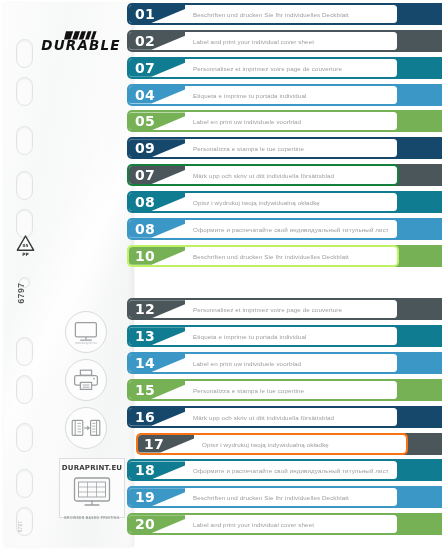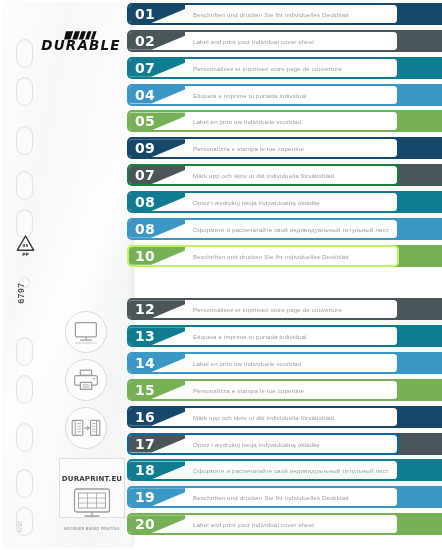--- a/index.html
+++ b/index.html
@@ -129,21 +129,21 @@
   
   #duraprint {
     position: absolute;
     left: 55px; top: 455px;
     width: 66px; height: 60px;
     border: 1px solid #dcdedf;
     background: #fcfcfc;
     display: flex;
     flex-direction: column;
     align-items: center;
-    padding-top: 16px;
+    padding-top: 5px;
   }
   #duraprint-title {
     font-size: 7px;
     font-weight: 700;
     letter-spacing: .2px;
     color: #3c3c3c;
     font-family: "DejaVu Sans", sans-serif;
   }
   #duraprint-screen { margin-top: 4px; color: #9b9ea0; }
   #duraprint-sub {
@@ -490,21 +490,21 @@
             <div class="tab-numblock sw" style="background: rgb(22, 72, 108);"></div>
             <div class="tab-num">16</div>
             <div class="tab-text">Märk upp och skriv ut ditt individuella försättsblad</div>
           </div>
         </div>
       </div>
       <div class="tab" style="top: 429.6px;">
         <div class="tab-ext">
           <div style="position: absolute; left: 0px; top: 0px; width: 100%; height: 22px; background: rgb(74, 86, 90); border-radius: 0px 4px 4px 0px;"></div>
         </div>
-        <div class="tab-body" style="background: #0369a1;">
+        <div class="tab-body" style="background: #f97316; margin-left: 9px;">
           <div class="tab-inner">
             <div class="tab-numblock sw" style="background: rgb(74, 86, 90);"></div>
             <div class="tab-num">17</div>
             <div class="tab-text">Opisz i wydrukuj twoją indywidualną okładkę</div>
           </div>
         </div>
       </div>
       <div class="tab" style="top: 456.45px;">
         <div class="tab-ext">
           <div style="position: absolute; left: 0px; top: 0px; width: 100%; height: 22px; background: rgb(16, 124, 145); border-radius: 0px 4px 4px 0px;"></div>

